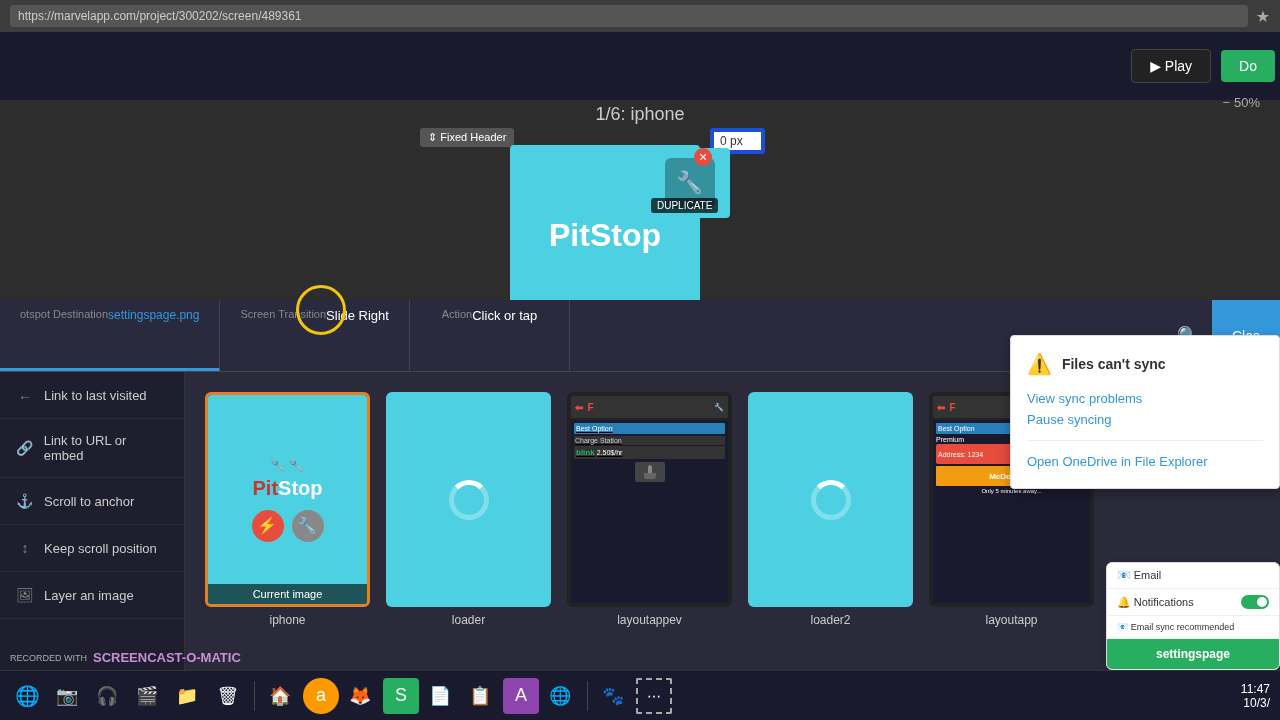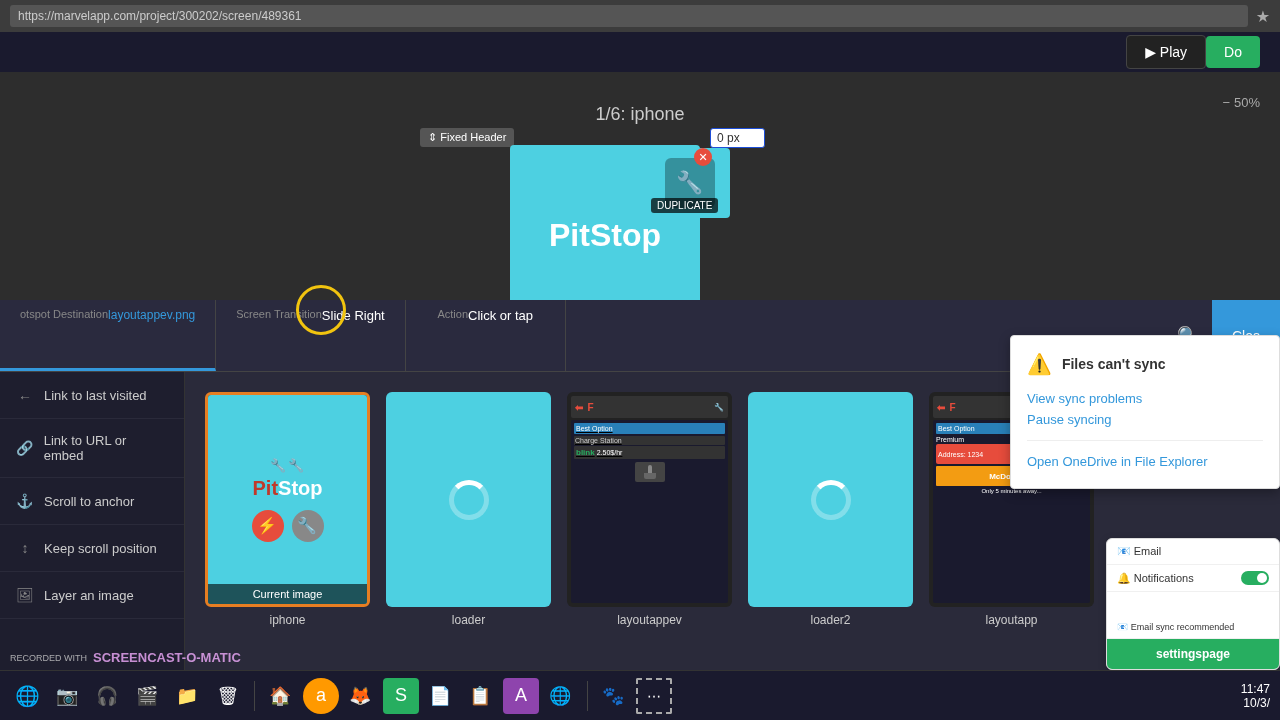--- a/index.html
+++ b/index.html
@@ -27,26 +27,27 @@
     }
     .browser-bar-actions {
       display: flex;
       gap: 6px;
       align-items: center;
     }
     .star-icon { color: #aaa; font-size: 16px; }
 
     
     .top-toolbar {
-      height: 40px;
+      height: 68px;
       background: #1a1a2e;
       display: flex;
       align-items: center;
       justify-content: flex-end;
-      padding: 0 20px;
+      padding: 0 5px;
+      gap: 10px;
     }
     .btn-play {
       background: #222;
       color: #fff;
       border: 1px solid #444;
       border-radius: 4px;
       padding: 8px 18px;
       font-size: 14px;
       cursor: pointer;
       display: flex;
@@ -97,21 +98,21 @@
       align-items: center;
       gap: 4px;
     }
 
     
     .px-input {
       position: absolute;
       top: 128px;
       left: 710px;
       background: #fff;
-      border: 1px solid #1d4ed8;
+      border: 4px solid #1d4ed8;
       border-radius: 3px;
       padding: 2px 6px;
       font-size: 12px;
       color: #333;
       width: 55px;
     }
 
     
     .preview-card {
       position: absolute;
@@ -526,21 +527,21 @@
 
 <div class="preview-card-close">✕</div>
 
 <div class="duplicate-badge">DUPLICATE</div>
 
 <div class="cursor-circle"></div>
 
 <div class="hotspot-panel">
   <div class="hotspot-tab active">
     <span class="hotspot-tab-label">otspot Destination</span>
-    <span class="hotspot-tab-link">layoutappev.png</span>
+    <span class="hotspot-tab-link">settingspage.png</span>
   </div>
   <div class="hotspot-tab">
     <span class="hotspot-tab-label">Screen Transition</span>
     <span class="hotspot-tab-value">Slide Right</span>
   </div>
   <div class="hotspot-tab">
     <span class="hotspot-tab-label">Action</span>
     <span class="hotspot-tab-value">Click or tap</span>
   </div>
   <span class="hotspot-search">🔍</span>
@@ -678,21 +679,21 @@
 
 <div class="settings-panel">
   <div class="settings-panel-item">
     <span>📧 Email</span>
   </div>
   <div class="settings-panel-item">
     <span>🔔 Notifications</span>
     <div class="toggle-on"></div>
   </div>
   <div class="settings-panel-item">
-    <span style="font-size:9px;margin-top:24px;">📧 Email sync recommended</span>
+    <span style="font-size:9px;">📧 Email sync recommended</span>
   </div>
   <div class="settings-panel-footer">settingspage</div>
 </div>
 
 <div class="screencast-watermark">
   <span class="sc-text">RECORDED WITH</span>
   <span class="sc-logo">SCREENCAST-O-MATIC</span>
 </div>
 
 <div class="taskbar">

